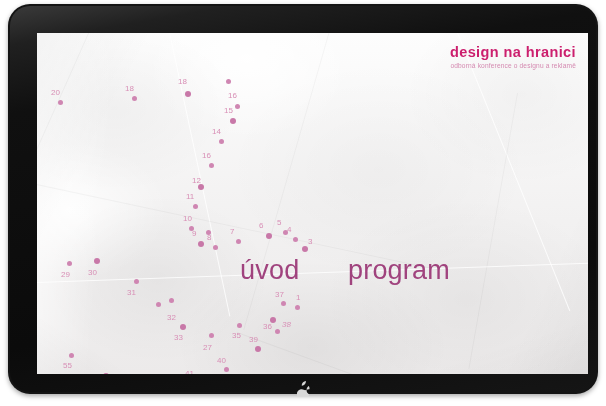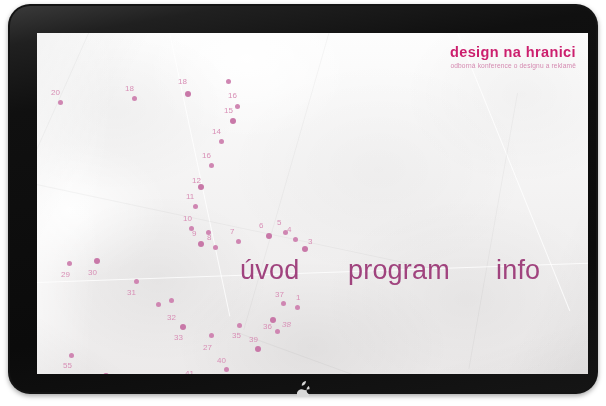--- a/index.html
+++ b/index.html
@@ -159,21 +159,20 @@
             <div class="dot" style="left: 132px; top: 265px;"></div>
             <div class="dot big" style="left: 143px; top: 291px;"></div>
             <div class="dnum" style="left: 137px; top: 301px;">33</div>
             <div class="dot" style="left: 172px; top: 300px;"></div>
             <div class="dnum" style="left: 166px; top: 311px;">27</div>
           </div>
 
         <div class="nav" id="nav">
             <div class="nav-item" style="left: 136px;">program</div>
             <div class="nav-item" style="left: 28px;">úvod</div>
-            <div class="nav-item" style="left: 284px;">info</div>
           </div>
 
       </div>
 
       <div class="chin-logo">
         <svg viewBox="0 0 814 1000" width="13" height="15" aria-hidden="true">
           <path fill="#d8d8d8" d="M788 340c-5 4-146 83-146 259 0 204 179 276 184 278-1 4-28 98-94 194-59 84-121 168-215 168s-118-54-226-54c-106 0-143 56-229 56S0 1017 0 880c0-214 167-327 331-327 90 0 165 59 222 59 54 0 138-63 240-63 39 0 180 4 273 137zM530 216c42-50 72-119 72-188 0-10-1-19-3-27-69 3-151 46-200 103-39 44-75 113-75 183 0 11 2 21 3 25 4 1 11 2 18 2 62 0 140-41 185-98z"></path>
         </svg>
       </div>
 

